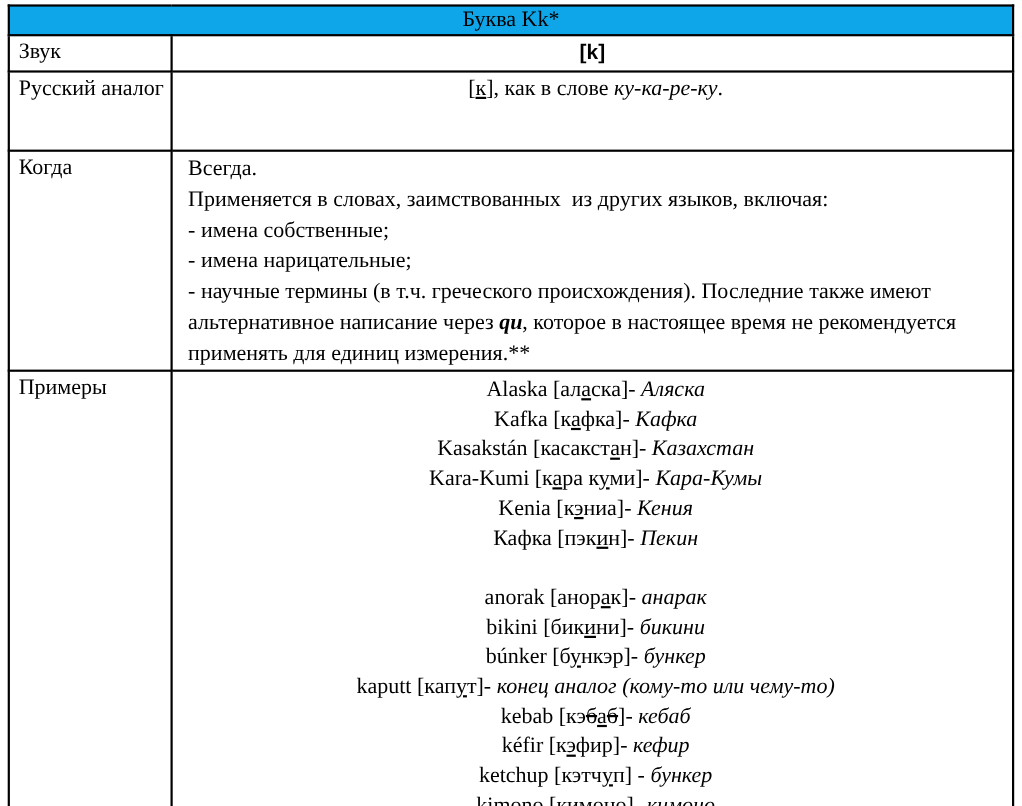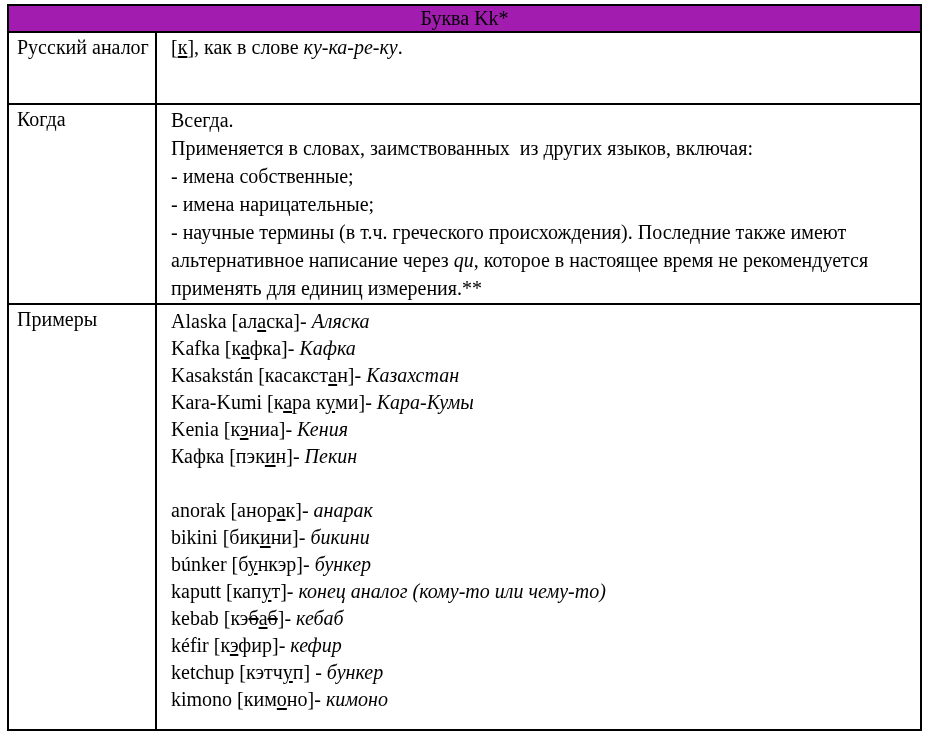--- a/index.html
+++ b/index.html
@@ -19,36 +19,37 @@
     width: 915px;
     height: 727px;
   }
   col.c1 { width: 148px; }
   th, td {
     border: 2px solid #000000;
     vertical-align: top;
     font-weight: normal;
   }
   th.title-cell {
-    background: #a21caf;
+    background: #0ea5e9;
     text-align: center;
     font-size: 20px;
     height: 23px;
     padding: 1px 4px;
   }
   td.label-cell {
     font-size: 20px;
     line-height: 27px;
     padding: 1px 4px 1px 8px;
     text-align: left;
   }
   td.value-cell {
     font-size: 20px;
     line-height: 27px;
     padding: 1px 8px 1px 14px;
+    text-align: center;
   }
   tr.row-sound { height: 27px; }
   tr.row-analog { height: 72px; }
   tr.row-when { height: 198px; }
   td.sound-value {
     text-align: center;
     font-family: "Liberation Sans", sans-serif;
     font-weight: bold;
     font-size: 19px;
     padding: 2px 8px;
@@ -58,34 +59,38 @@
     line-height: 28px;
     white-space: pre-wrap;
   }
   td.examples-cell {
     line-height: 27px;
     padding-top: 3px;
   }
   .rich-line { min-height: 27px; }
   .s-u  { text-decoration: underline; text-underline-offset: 2px; }
   .s-i  { font-style: italic; }
-  .s-bi { font-style: italic; font-weight: normal; }
+  .s-bi { font-style: italic; font-weight: bold; }
   .s-st { text-decoration: line-through; }
 </style>
 </head>
 <body>
 
 <table class="kk-table">
   <colgroup>
     <col class="c1">
     <col class="c2">
   </colgroup>
   <tbody>
       <tr class="row-title">
     <th class="title-cell" colspan="2">Буква Kk*</th>
+  </tr>
+  <tr class="row-sound">
+    <td class="label-cell">Звук</td>
+    <td class="value-cell sound-value">[k]</td>
   </tr>
   <tr class="row-analog">
     <td class="label-cell">Русский аналог</td>
     <td class="value-cell"><span>[</span><span class="s-u">к</span><span>], как в слове </span><span class="s-i">ку-ка-ре-ку</span><span>.</span></td>
   </tr>
   <tr class="row-when">
     <td class="label-cell">Когда</td>
     <td class="value-cell when-cell"><div class="rich-line"><span>Всегда.</span></div><div class="rich-line"><span>Применяется в словах, заимствованных  из других языков, включая:</span></div><div class="rich-line"><span>- имена собственные;</span></div><div class="rich-line"><span>- имена нарицательные;</span></div><div class="rich-line"><span>- научные термины (в т.ч. греческого происхождения). Последние также имеют альтернативное написание через </span><span class="s-bi">qu</span><span>, которое в настоящее время не рекомендуется применять для единиц измерения.**</span></div></td>
   </tr>
   <tr class="row-examples">

